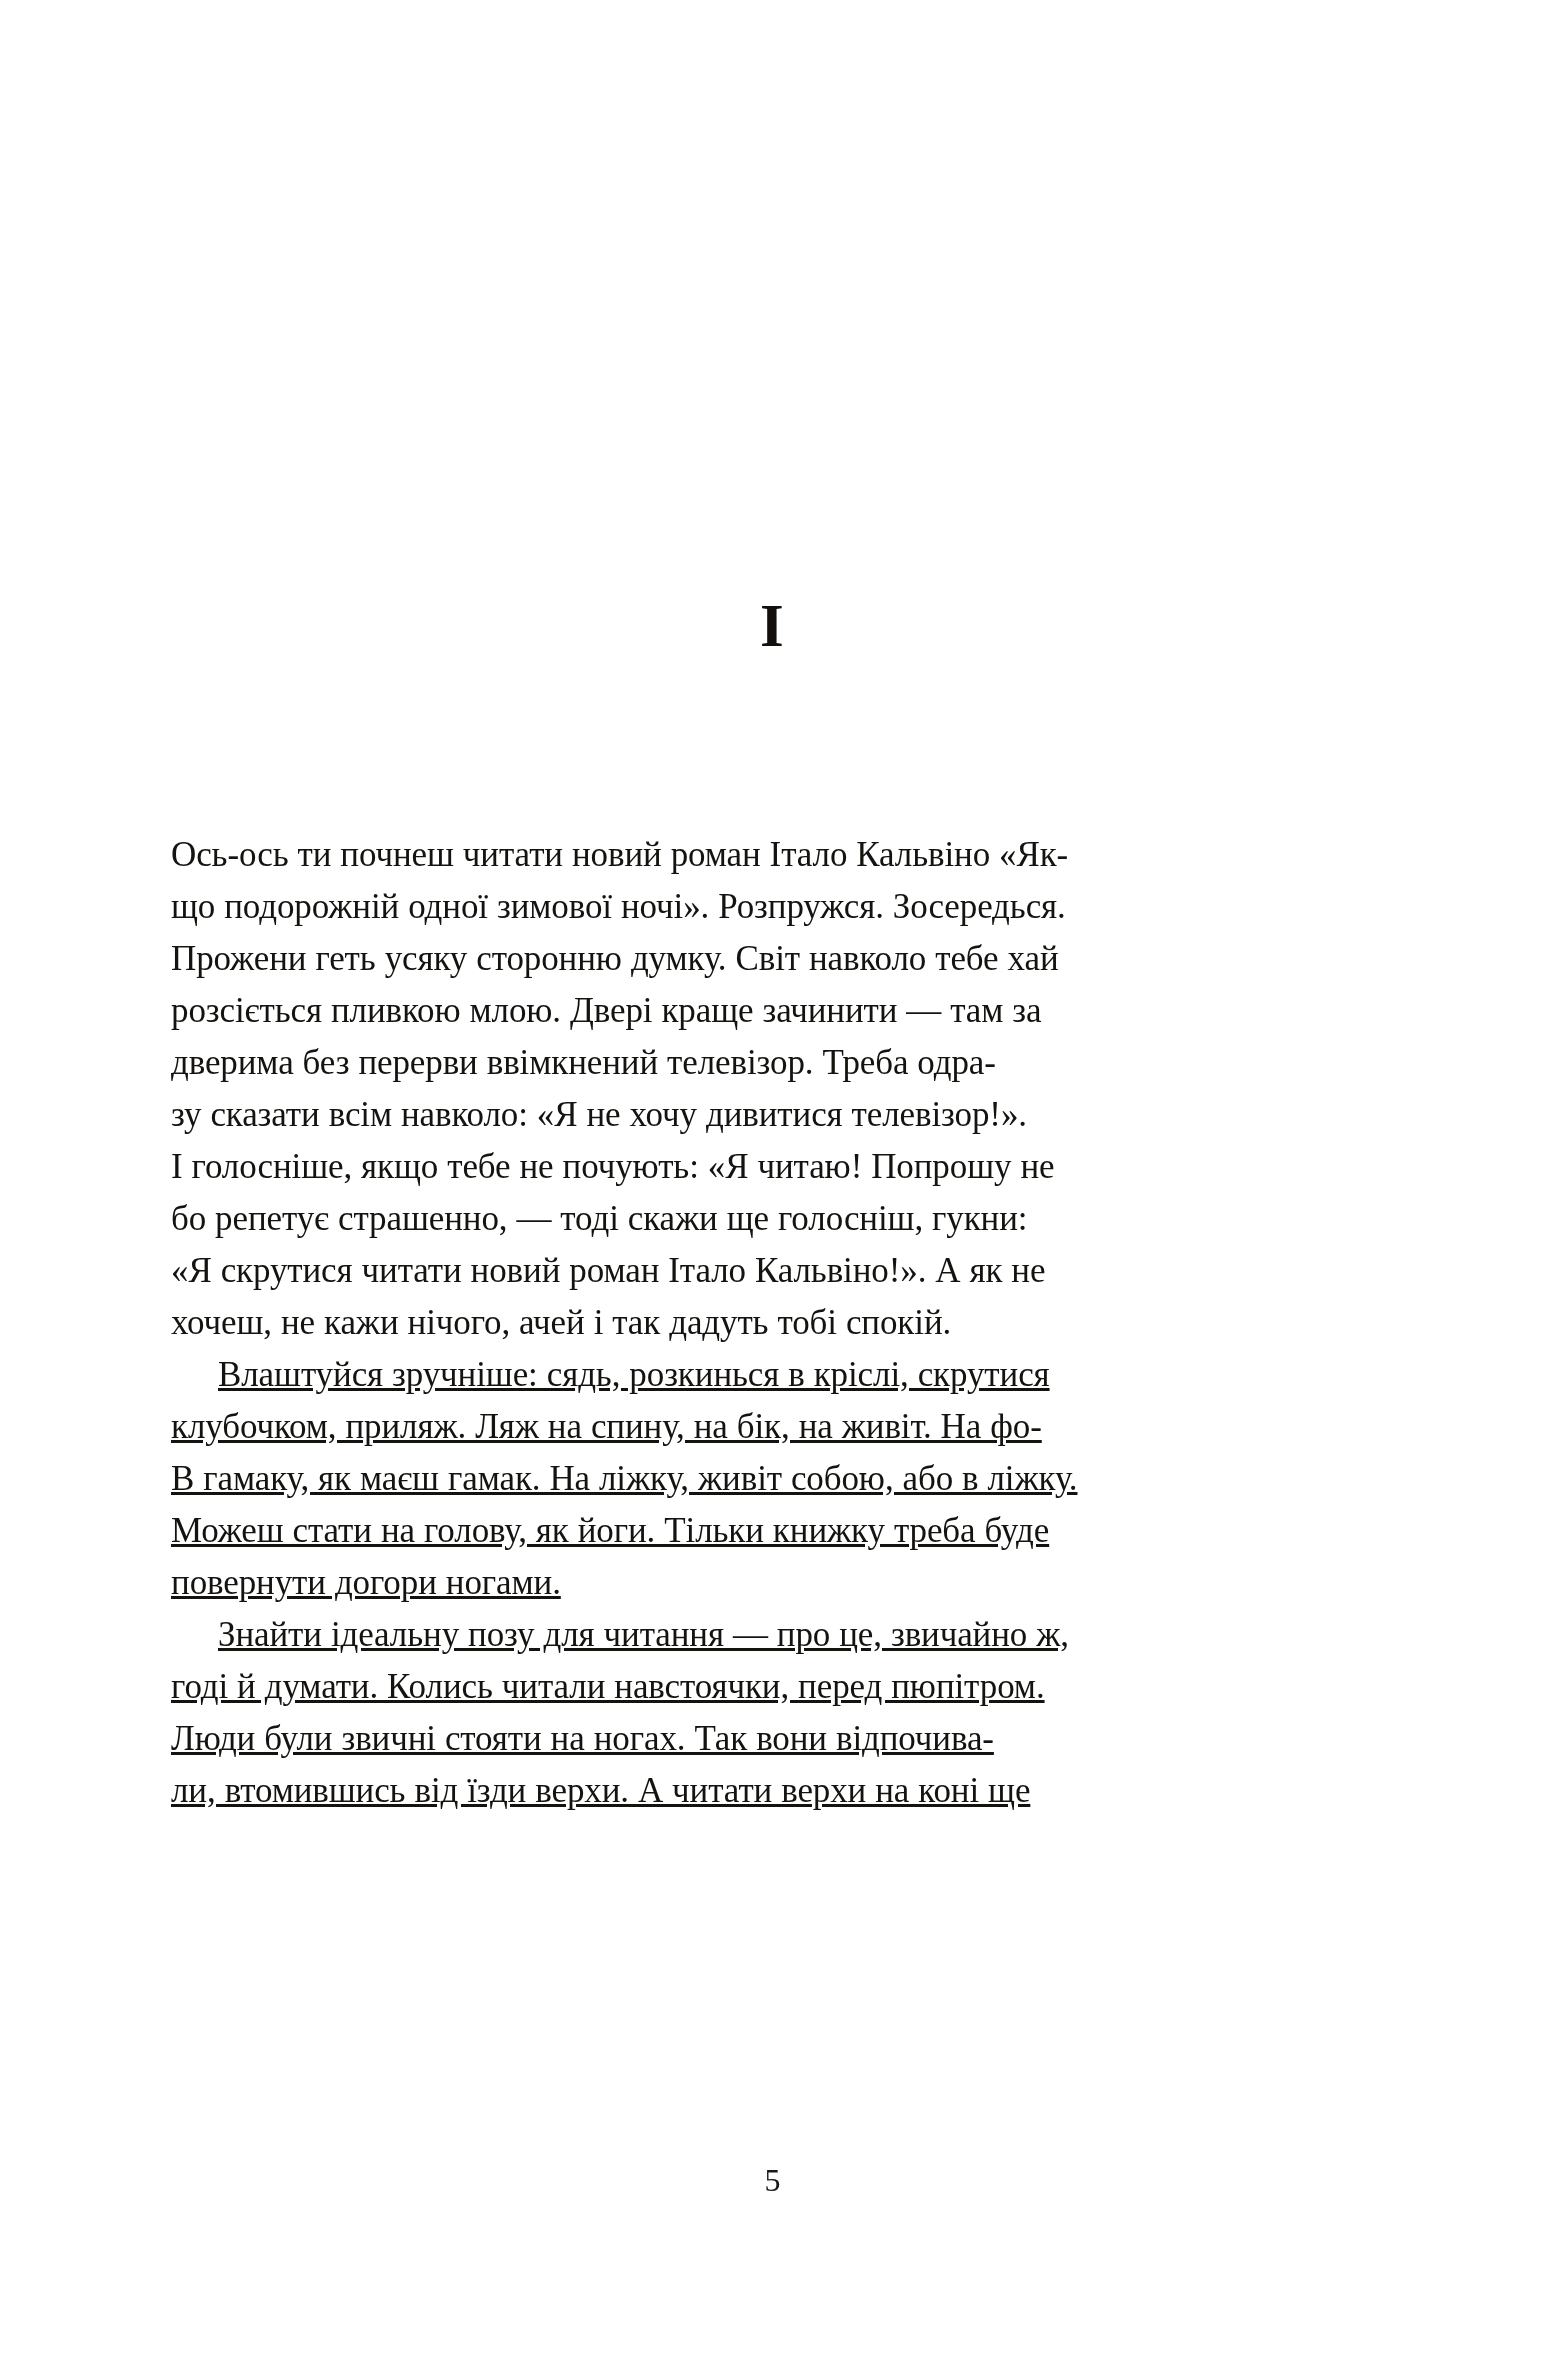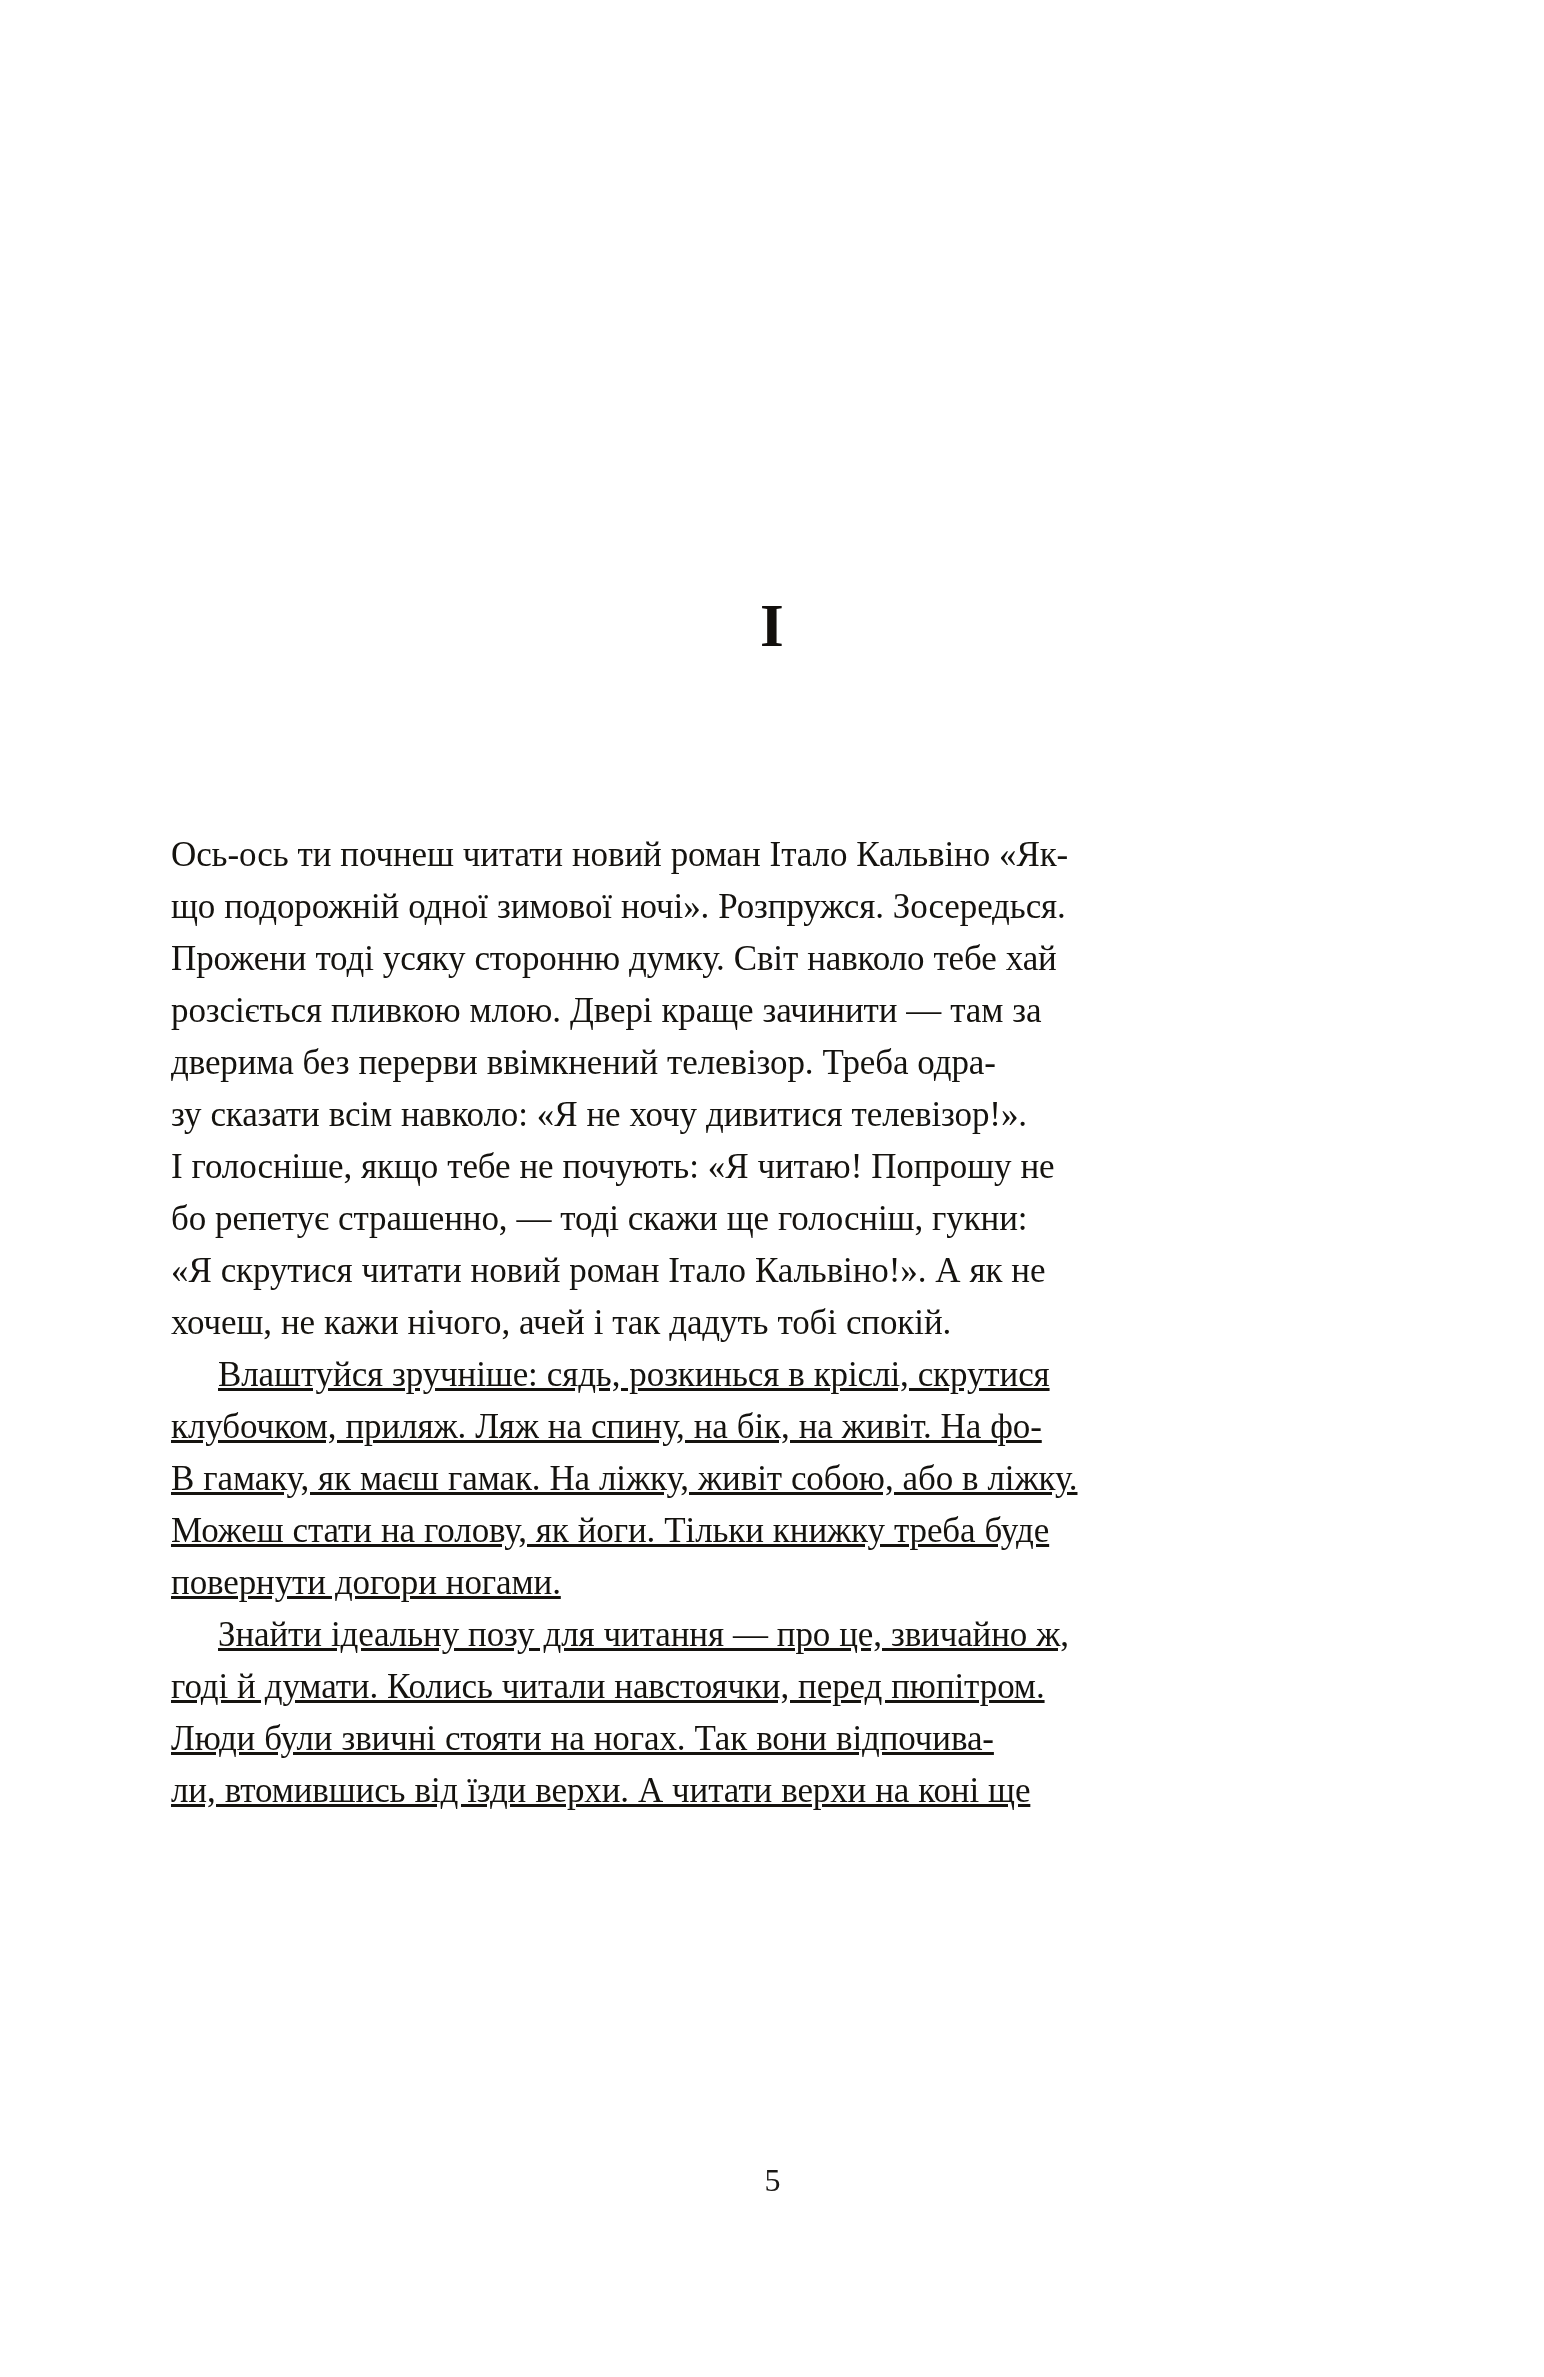--- a/index.html
+++ b/index.html
@@ -89,21 +89,21 @@
 <body>
 
 <div class="page">
 
   <div class="chapter-heading">I</div>
 
   <div class="text-column">
     <p class="para">
         <span class="line">Ось-ось ти почнеш читати новий роман Італо Кальвіно «Як-</span>
         <span class="line">що подорожній одної зимової ночі». Розпружся. Зосередься.</span>
-        <span class="line">Прожени тоді усяку сторонню думку. Світ навколо тебе хай</span>
+        <span class="line">Прожени геть усяку сторонню думку. Світ навколо тебе хай</span>
         <span class="line">розсіється пливкою млою. Двері краще зачинити — там за</span>
         <span class="line">дверима без перерви ввімкнений телевізор. Треба одра-</span>
         <span class="line">зу сказати всім навколо: «Я не хочу дивитися телевізор!».</span>
         <span class="line">І голосніше, якщо тебе не почують: «Я читаю! Попрошу не</span>
         <span class="line">бо репетує страшенно, — тоді скажи ще голосніш, гукни:</span>
         <span class="line">«Я скрутися читати новий роман Італо Кальвіно!». А як не</span>
         <span class="line">хочеш, не кажи нічого, ачей і так дадуть тобі спокій.</span>
       </p>
     <p class="para">
         <span class="line indent">Влаштуйся зручніше: сядь, розкинься в кріслі, скрутися</span>

